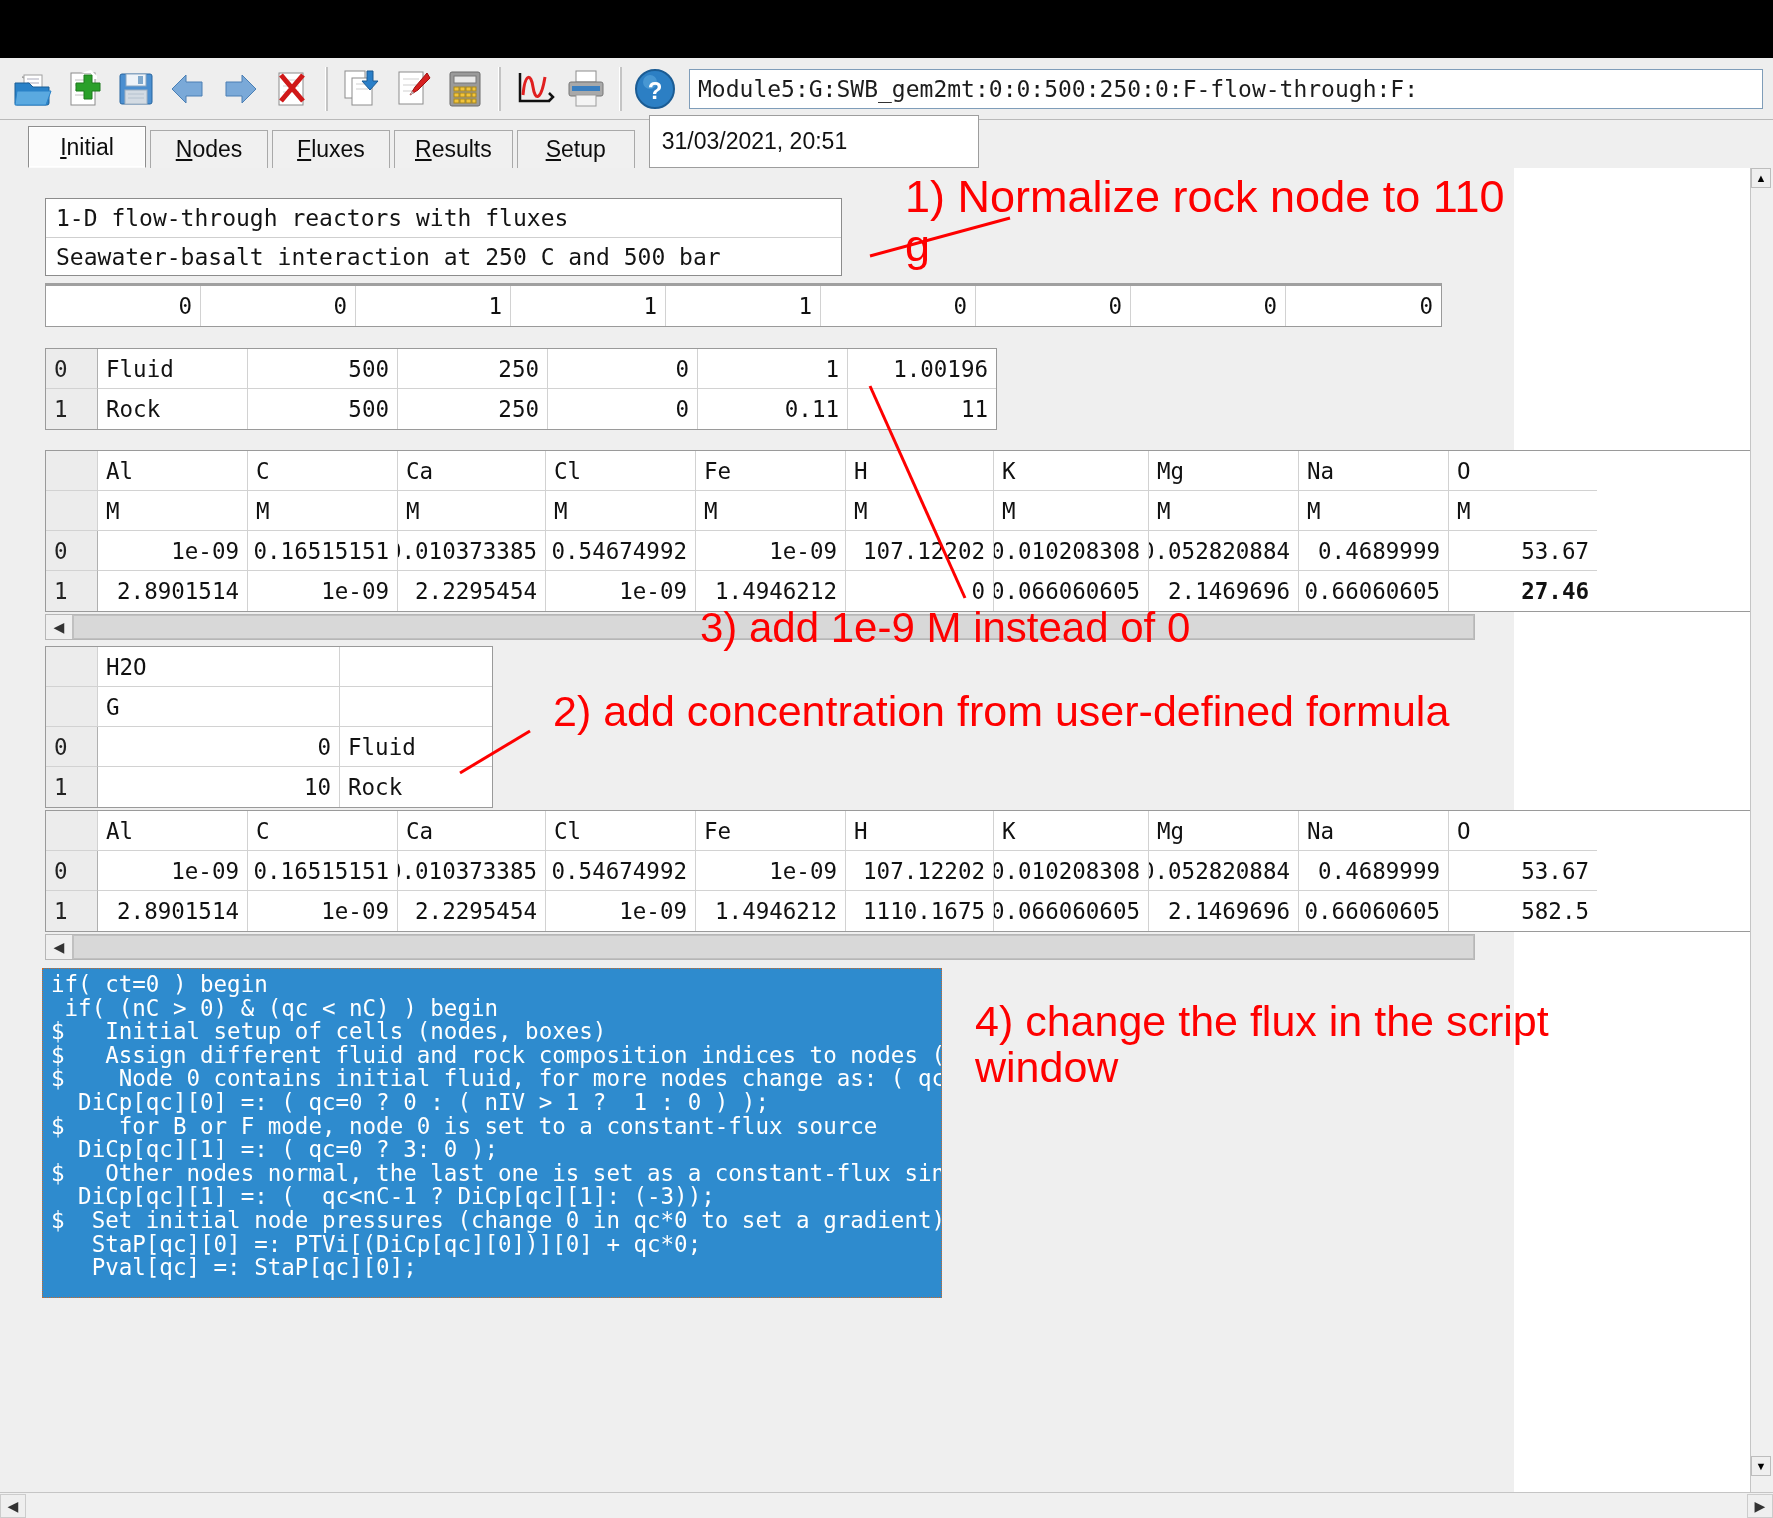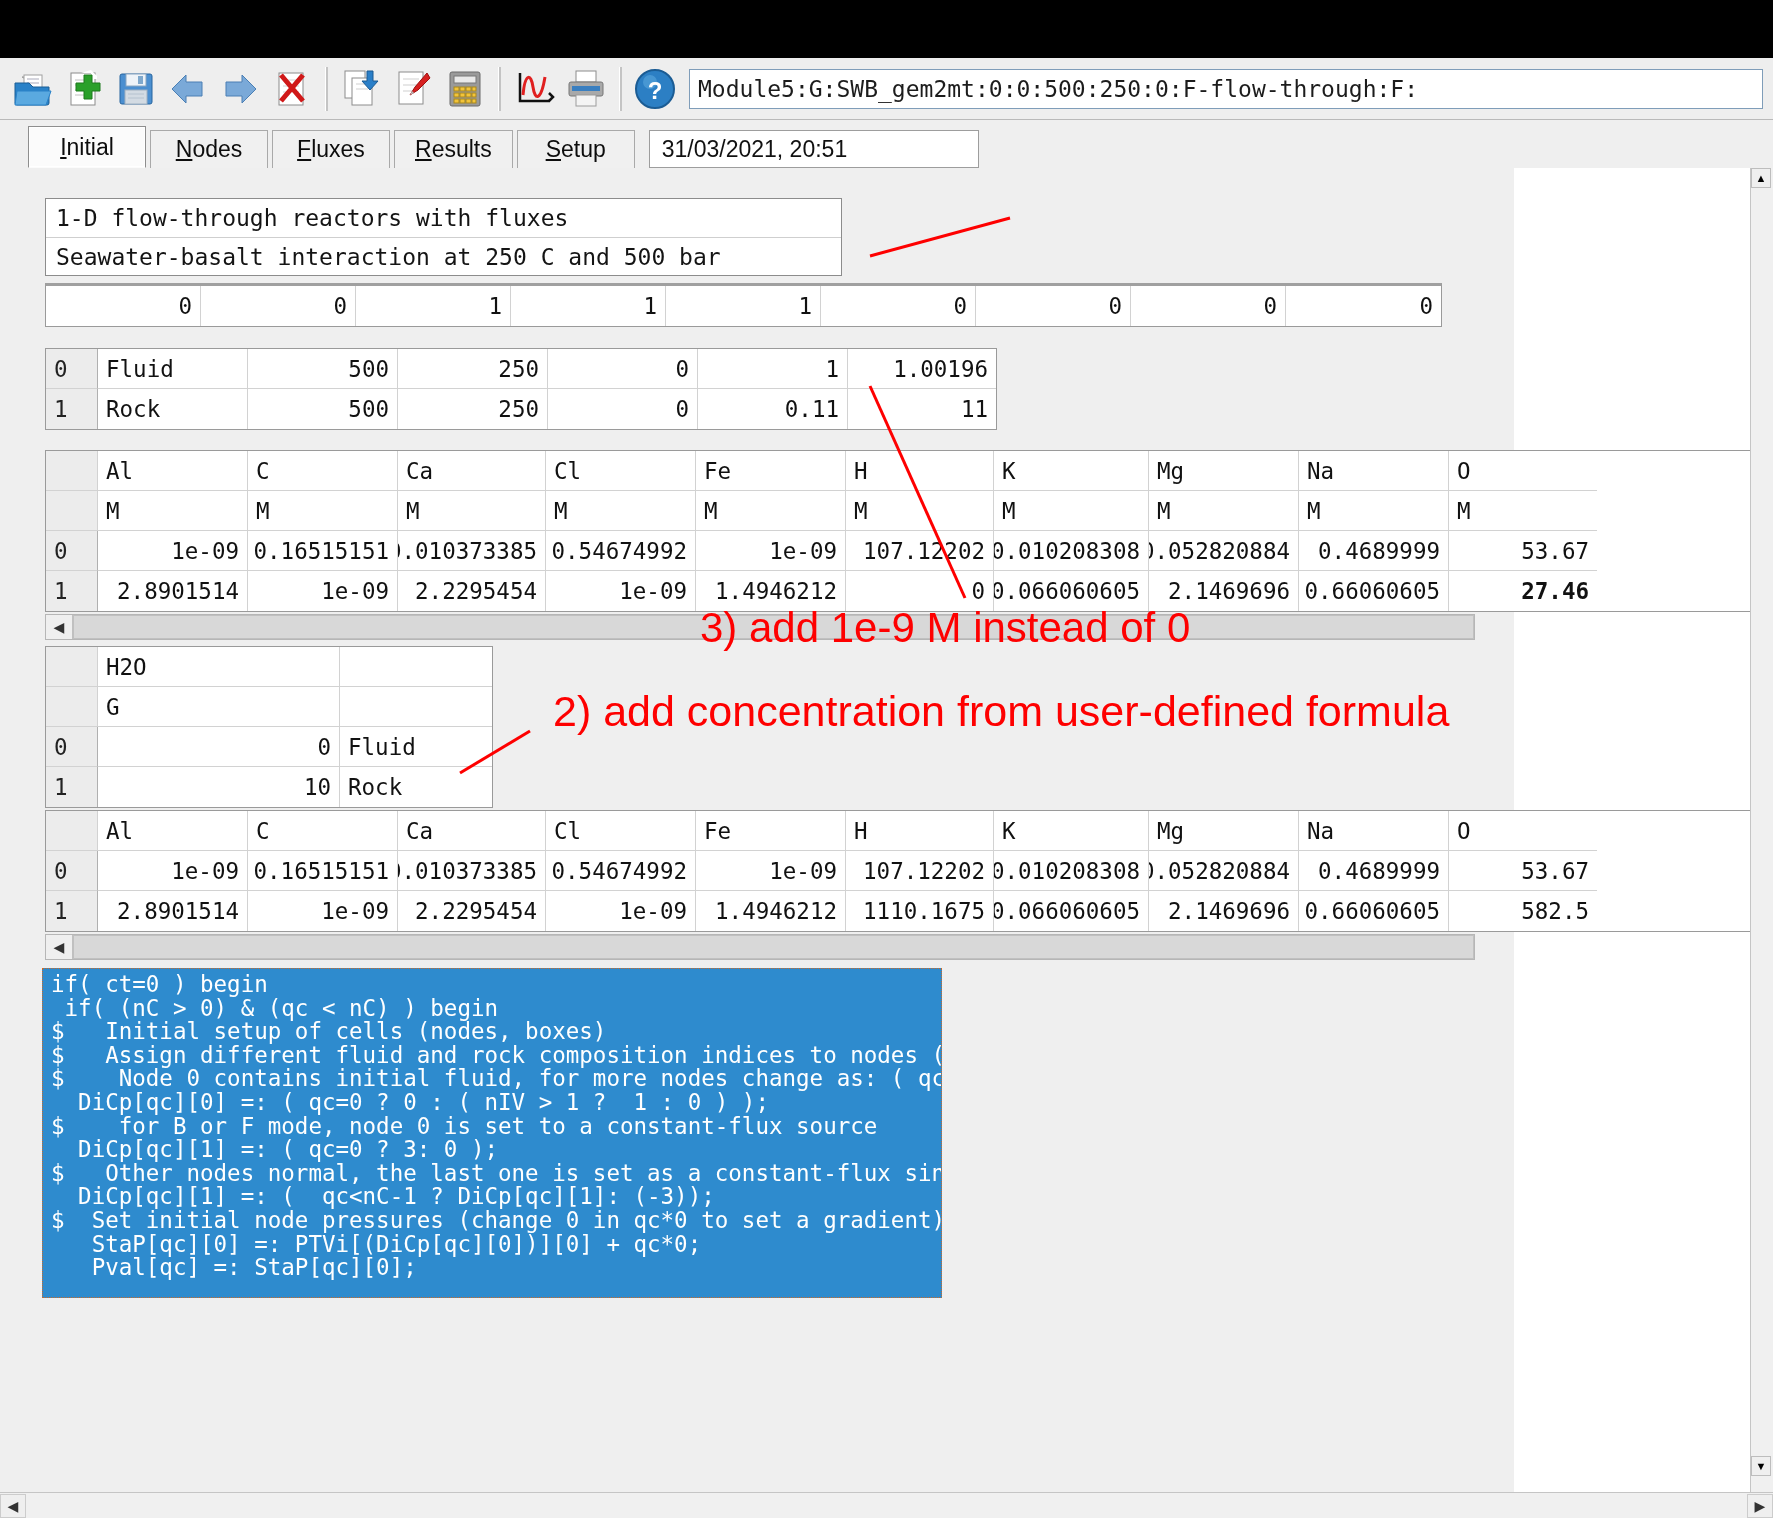--- a/index.html
+++ b/index.html
@@ -34,21 +34,21 @@
   .tab{
     height:38px;min-width:118px;padding:0 20px;margin-right:4px;
     background:#f0f0f0;border:1px solid #a9a9a9;border-bottom:none;
     display:flex;align-items:center;justify-content:center;
     font-size:23px;color:#0d0d0d;cursor:pointer;box-sizing:border-box;
   }
   .tab.active{background:#fbfbfb;border:1px solid #8e8e8e;border-bottom:1px solid #fbfbfb;height:42px;
     box-shadow: inset 0 0 0 1px #ffffff;}
   .tab u{text-decoration:underline;}
   .datebox{
-    height:38px;margin-left:10px;padding:0 12px;background:#fff;border:1px solid #9d9d9d;
+    height:53px;margin-left:10px;padding:0 12px;background:#fff;border:1px solid #9d9d9d;
     display:flex;align-items:center;font-size:23px;color:#111;box-sizing:border-box;min-width:330px;
   }
   
   .main{
     position:absolute;left:0;top:168px;width:1514px;height:1350px;
     background:#efefef;
   }
   .mono{font-family:"DejaVu Sans Mono","Liberation Mono",monospace;}
   
   .textfields{position:absolute;left:45px;top:30px;width:795px;border:1px solid #8c8c8c;background:#fff;}
@@ -433,22 +433,24 @@
       <div class="line">  DiCp[qc][0] =: ( qc=0 ? 0 : ( nIV &gt; 1 ?  1 : 0 ) );</div>
       <div class="line">$    for B or F mode, node 0 is set to a constant-flux source</div>
       <div class="line">  DiCp[qc][1] =: ( qc=0 ? 3: 0 );</div>
       <div class="line">$   Other nodes normal, the last one is set as a constant-flux sink</div>
       <div class="line">  DiCp[qc][1] =: (  qc&lt;nC-1 ? DiCp[qc][1]: (-3));</div>
       <div class="line">$  Set initial node pressures (change 0 in qc*0 to set a gradient)</div>
       <div class="line">   StaP[qc][0] =: PTVi[(DiCp[qc][0])][0] + qc*0;</div>
       <div class="line">   Pval[qc] =: StaP[qc][0];</div>
     </div>
 
+  <div class="anno" style="left:905px;top:5px;font-size:45px;">1) Normalize rock node to 110 g</div>
   <div class="anno" style="left:700px;top:437px;font-size:42px;">3) add 1e-9 M instead of 0</div>
   <div class="anno" style="left:553px;top:520px;font-size:43px;width:900px;">2) add concentration from user-defined formula</div>
+  <div class="anno" style="left:975px;top:830px;font-size:43px;width:620px;">4) change the flux in the script window</div>
 
   <svg class="redline" style="left:0;top:0;width:1773px;height:1350px;">
     <line x1="870" y1="88" x2="1010" y2="50" stroke="#fe0000" stroke-width="3"></line>
     <line x1="870" y1="218" x2="965" y2="430" stroke="#fe0000" stroke-width="3"></line>
     <line x1="460" y1="605" x2="530" y2="563" stroke="#fe0000" stroke-width="3"></line>
   </svg>
 </div>
 
 <div class="vscroll">
   <div class="vb" style="margin-top:0">▲</div>

